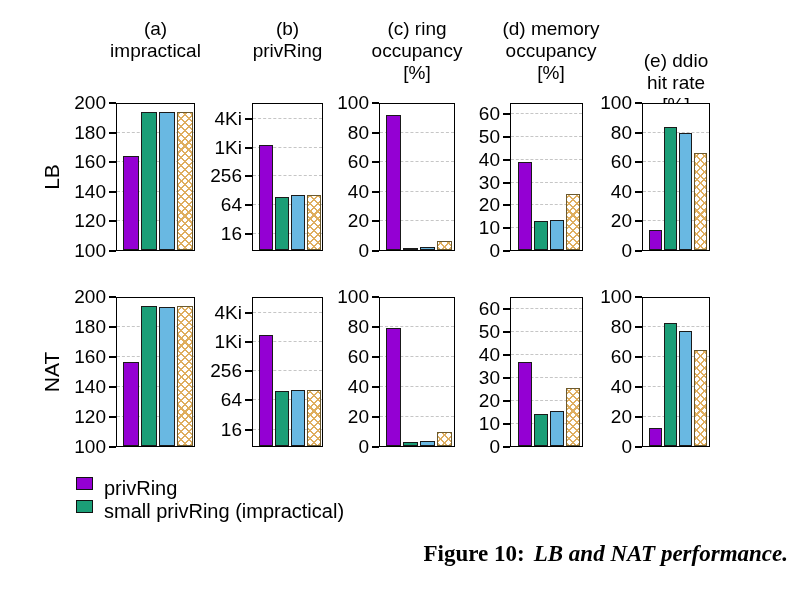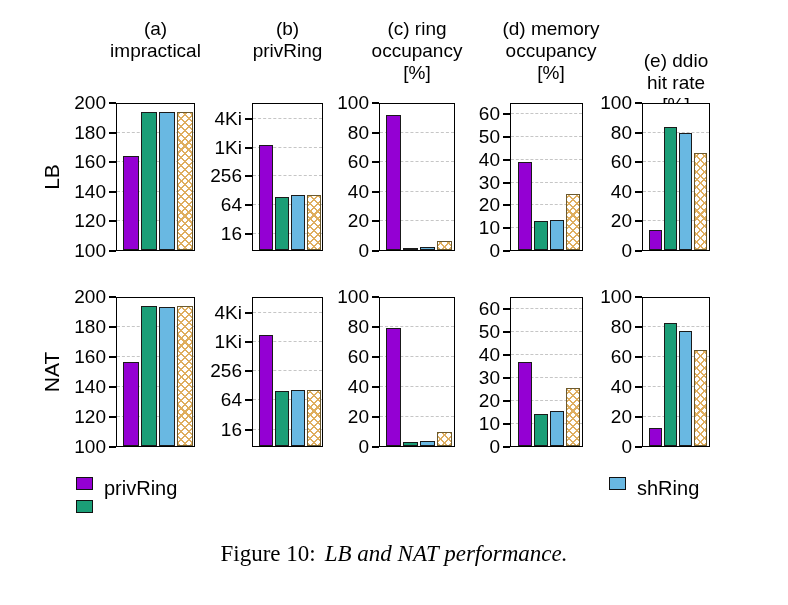--- a/index.html
+++ b/index.html
@@ -37,22 +37,22 @@
   }
   .legend { position:absolute; left:0; top:0; width:100%; }
   .legend-col { position:absolute; }
   .legend-item { display:flex; height:23px;padding-left:14px; }
   .swatch {
     display:inline-block; width:17px; height:13px; box-sizing:border-box;
     border:1px solid #111; margin-right:11px; flex:0 0 auto;
   }
   .legend-label { font-size:20px; line-height:23px; white-space:nowrap; }
   .caption {
-    position:absolute; left:0; right:0; top:541px; text-align:center;
-    font-family:"Liberation Serif", serif; font-size:23px;
+    position:absolute; left:0; right:0; top:541px; text-align:right;
+    font-family:"Liberation Serif", serif; font-size:23px;font-weight:bold;
   }
   .caption .cap-prefix { font-style:normal; }
   .caption .cap-text { font-style:italic; margin-left:9px; }
 </style>
 </head>
 <body>
 
 <div class="fig">
   <div id="charts">
       <div class="col-header" style="left: 65.5px; width: 180px; top: 18px;">
@@ -329,26 +329,23 @@
     </div>
 
   <div class="legend">
     <div class="legend-col" style="left:62px; top:477px;">
       <div class="legend-item">
         <span class="swatch" style="background: rgb(148, 0, 211);"></span>
         <span class="legend-label">privRing</span>
       </div>
       <div class="legend-item">
         <span class="swatch" style="background: rgb(27, 158, 119);"></span>
+        <span class="legend-label">small privRing (impractical)</span>
       </div>
     </div>
     <div class="legend-col" style="left:595px; top:477px;">
-      <div class="legend-item">
-        <span class="swatch" style="background: rgb(105, 184, 226);"></span>
-        <span class="legend-label">shRing</span>
-      </div>
     </div>
   </div>
 
   <div class="caption">
     <span class="cap-prefix">Figure 10:</span><span class="cap-text">LB and NAT performance.</span>
   </div>
 </div>
 
 </body></html>

